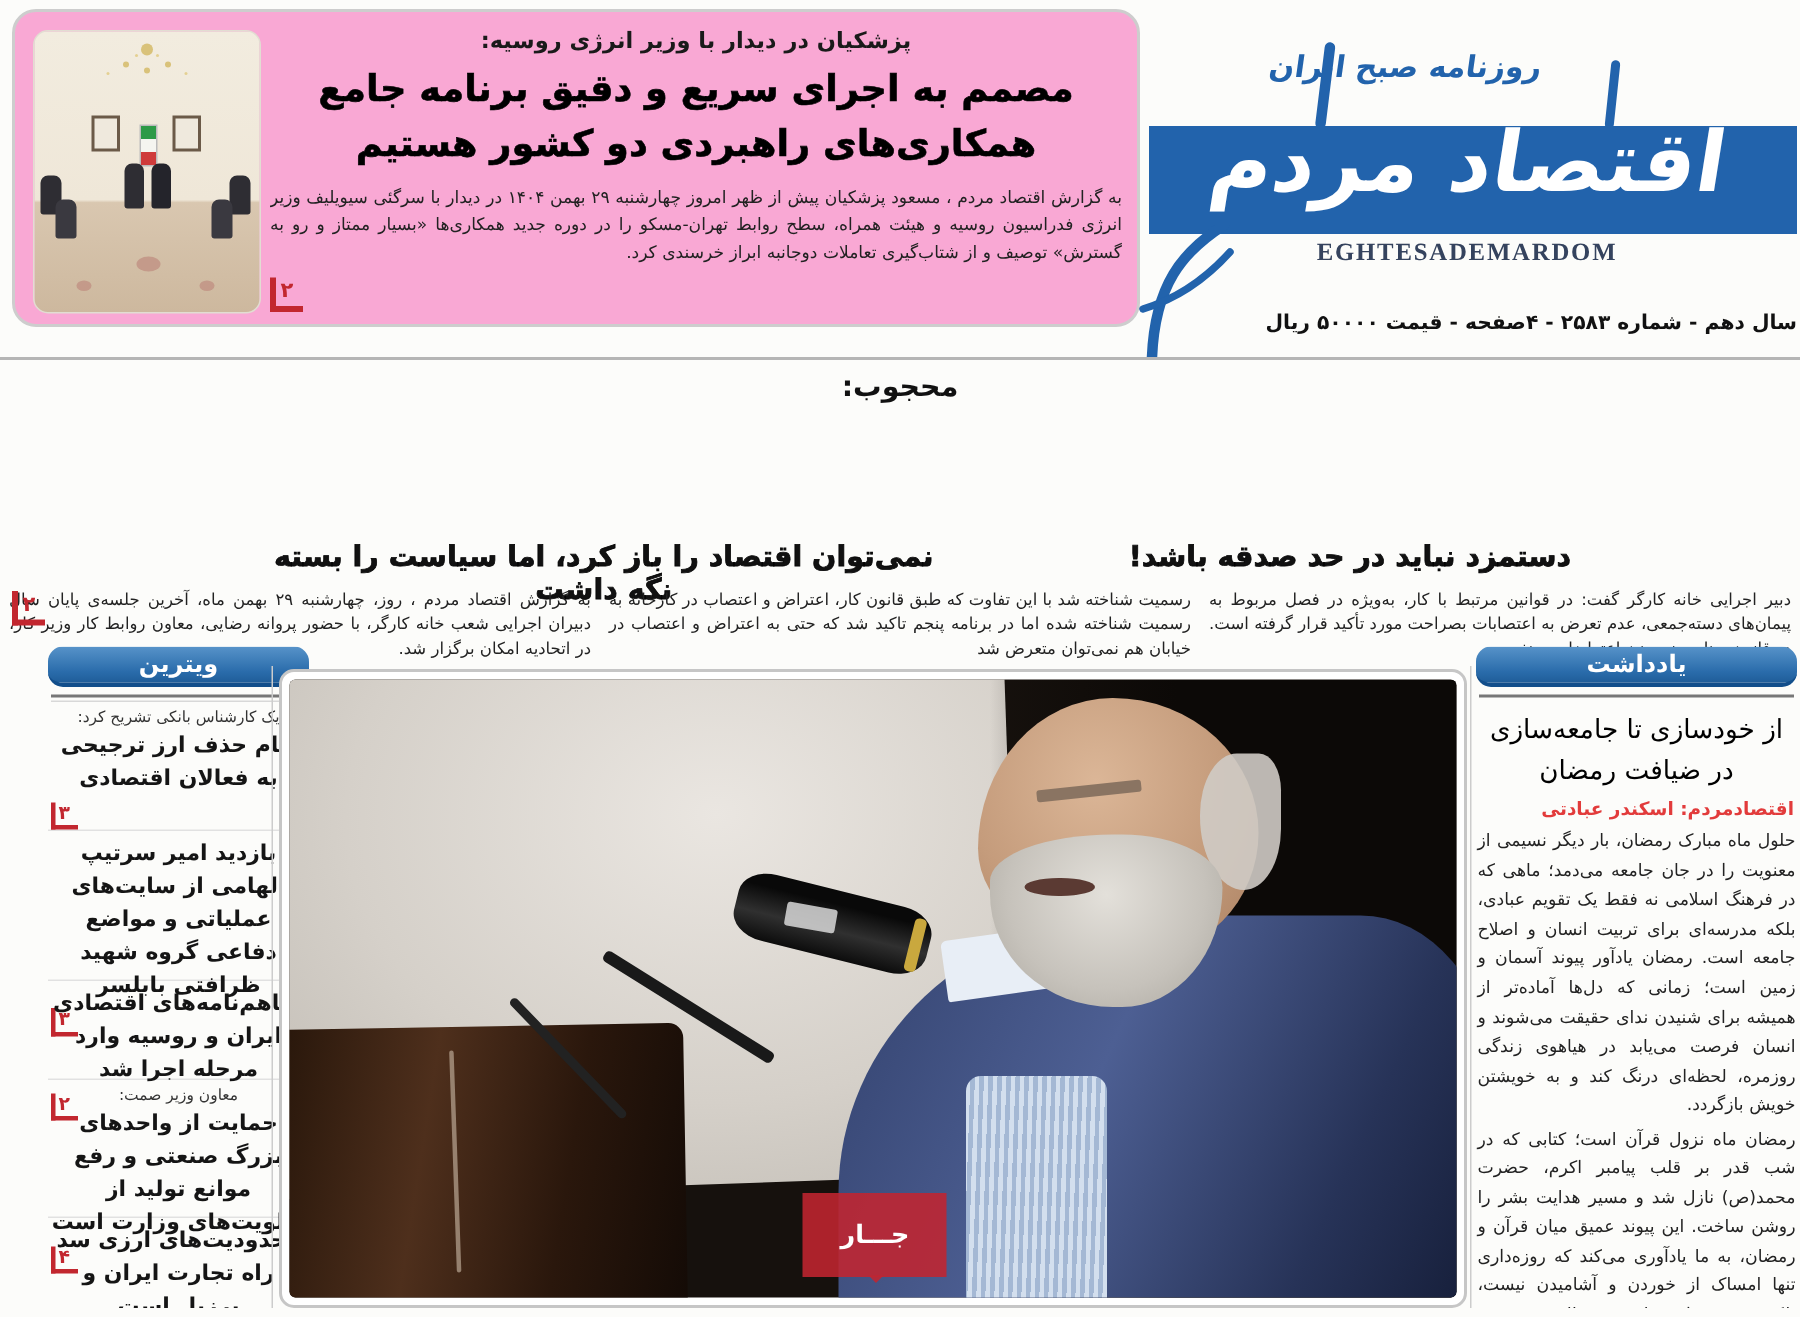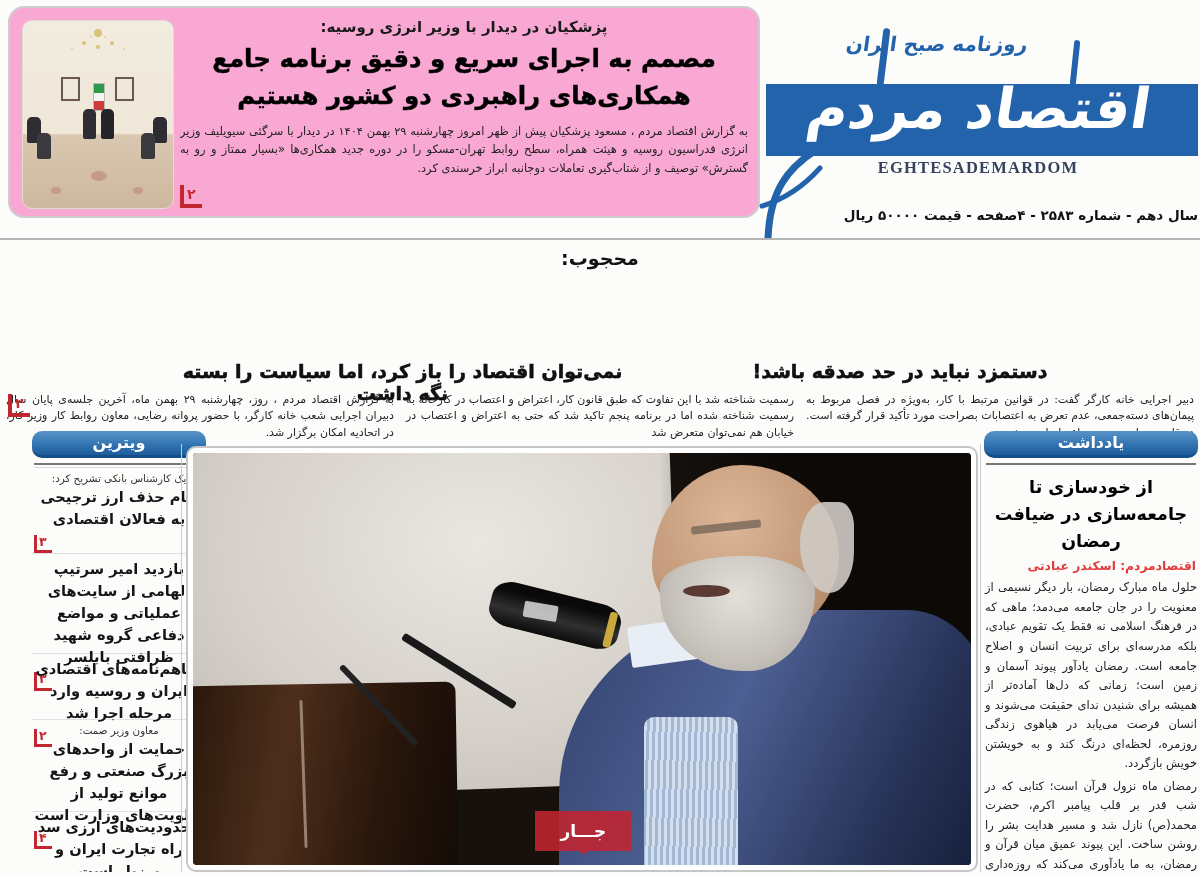--- a/index.html
+++ b/index.html
@@ -125,29 +125,29 @@
   .pc-michead{position:absolute;left:38%;top:34%;width:17%;height:11%;transform:rotate(14deg);
               background:linear-gradient(180deg,#090909 20%,#303030 60%,#0c0c0c 100%);
               border-radius:22px / 16px;}
   .pc-micring{position:absolute;right:4%;top:10%;bottom:10%;width:6%;background:#c9a83e;border-radius:3px;}
   .pc-miclabel{position:absolute;left:26%;top:30%;width:26%;height:36%;background:#d8d8d8;opacity:.85;
                border-radius:2px;transform:rotate(-4deg);}
   .pc-micstand{position:absolute;left:27%;top:43.5%;width:17%;height:2%;background:#191919;
                transform:rotate(32deg);transform-origin:left center;border-radius:3px;}
   .pc-micstand2{position:absolute;left:19%;top:51%;width:14%;height:1.4%;background:#222;
                 transform:rotate(46deg);transform-origin:left center;border-radius:3px;}
-  .pc-watermark{position:absolute;left:44%;bottom:3.5%;width:96px;height:40px;
+  .pc-watermark{position:absolute;left:44%;bottom:3.5%;width:96px;height:56px;
                 background:rgba(193,36,48,.88);color:#fff;display:flex;align-items:center;
                 justify-content:center;font-size:17px;font-weight:bold;letter-spacing:1px;}
   .pc-watermark:after{content:"";position:absolute;left:46%;bottom:-9px;border:5px solid transparent;
                       border-top-color:rgba(193,36,48,.88);}
 
   
   .note{position:absolute;left:984px;top:431px;width:214px;height:441px;overflow:hidden;}
-  .n-title{text-align:center;font-size:17.5px;font-weight:bold;line-height:1.55;margin:9px 2px 4px;color:#000;}
+  .n-title{text-align:center;font-size:17.5px;font-weight:normal;line-height:1.55;margin:9px 2px 4px;color:#000;}
   .n-byline{color:#e23b3b;font-size:12.3px;font-weight:bold;margin:2px 2px 5px;text-align:right;}
   .n-body p{margin:0 1px 3px;font-size:11.5px;line-height:1.7;text-align:justify;color:#232323;}
 </style>
 </head>
 <body>
 
 <div class="page">
 
   <div class="top-story">
     <div class="meet-photo">

